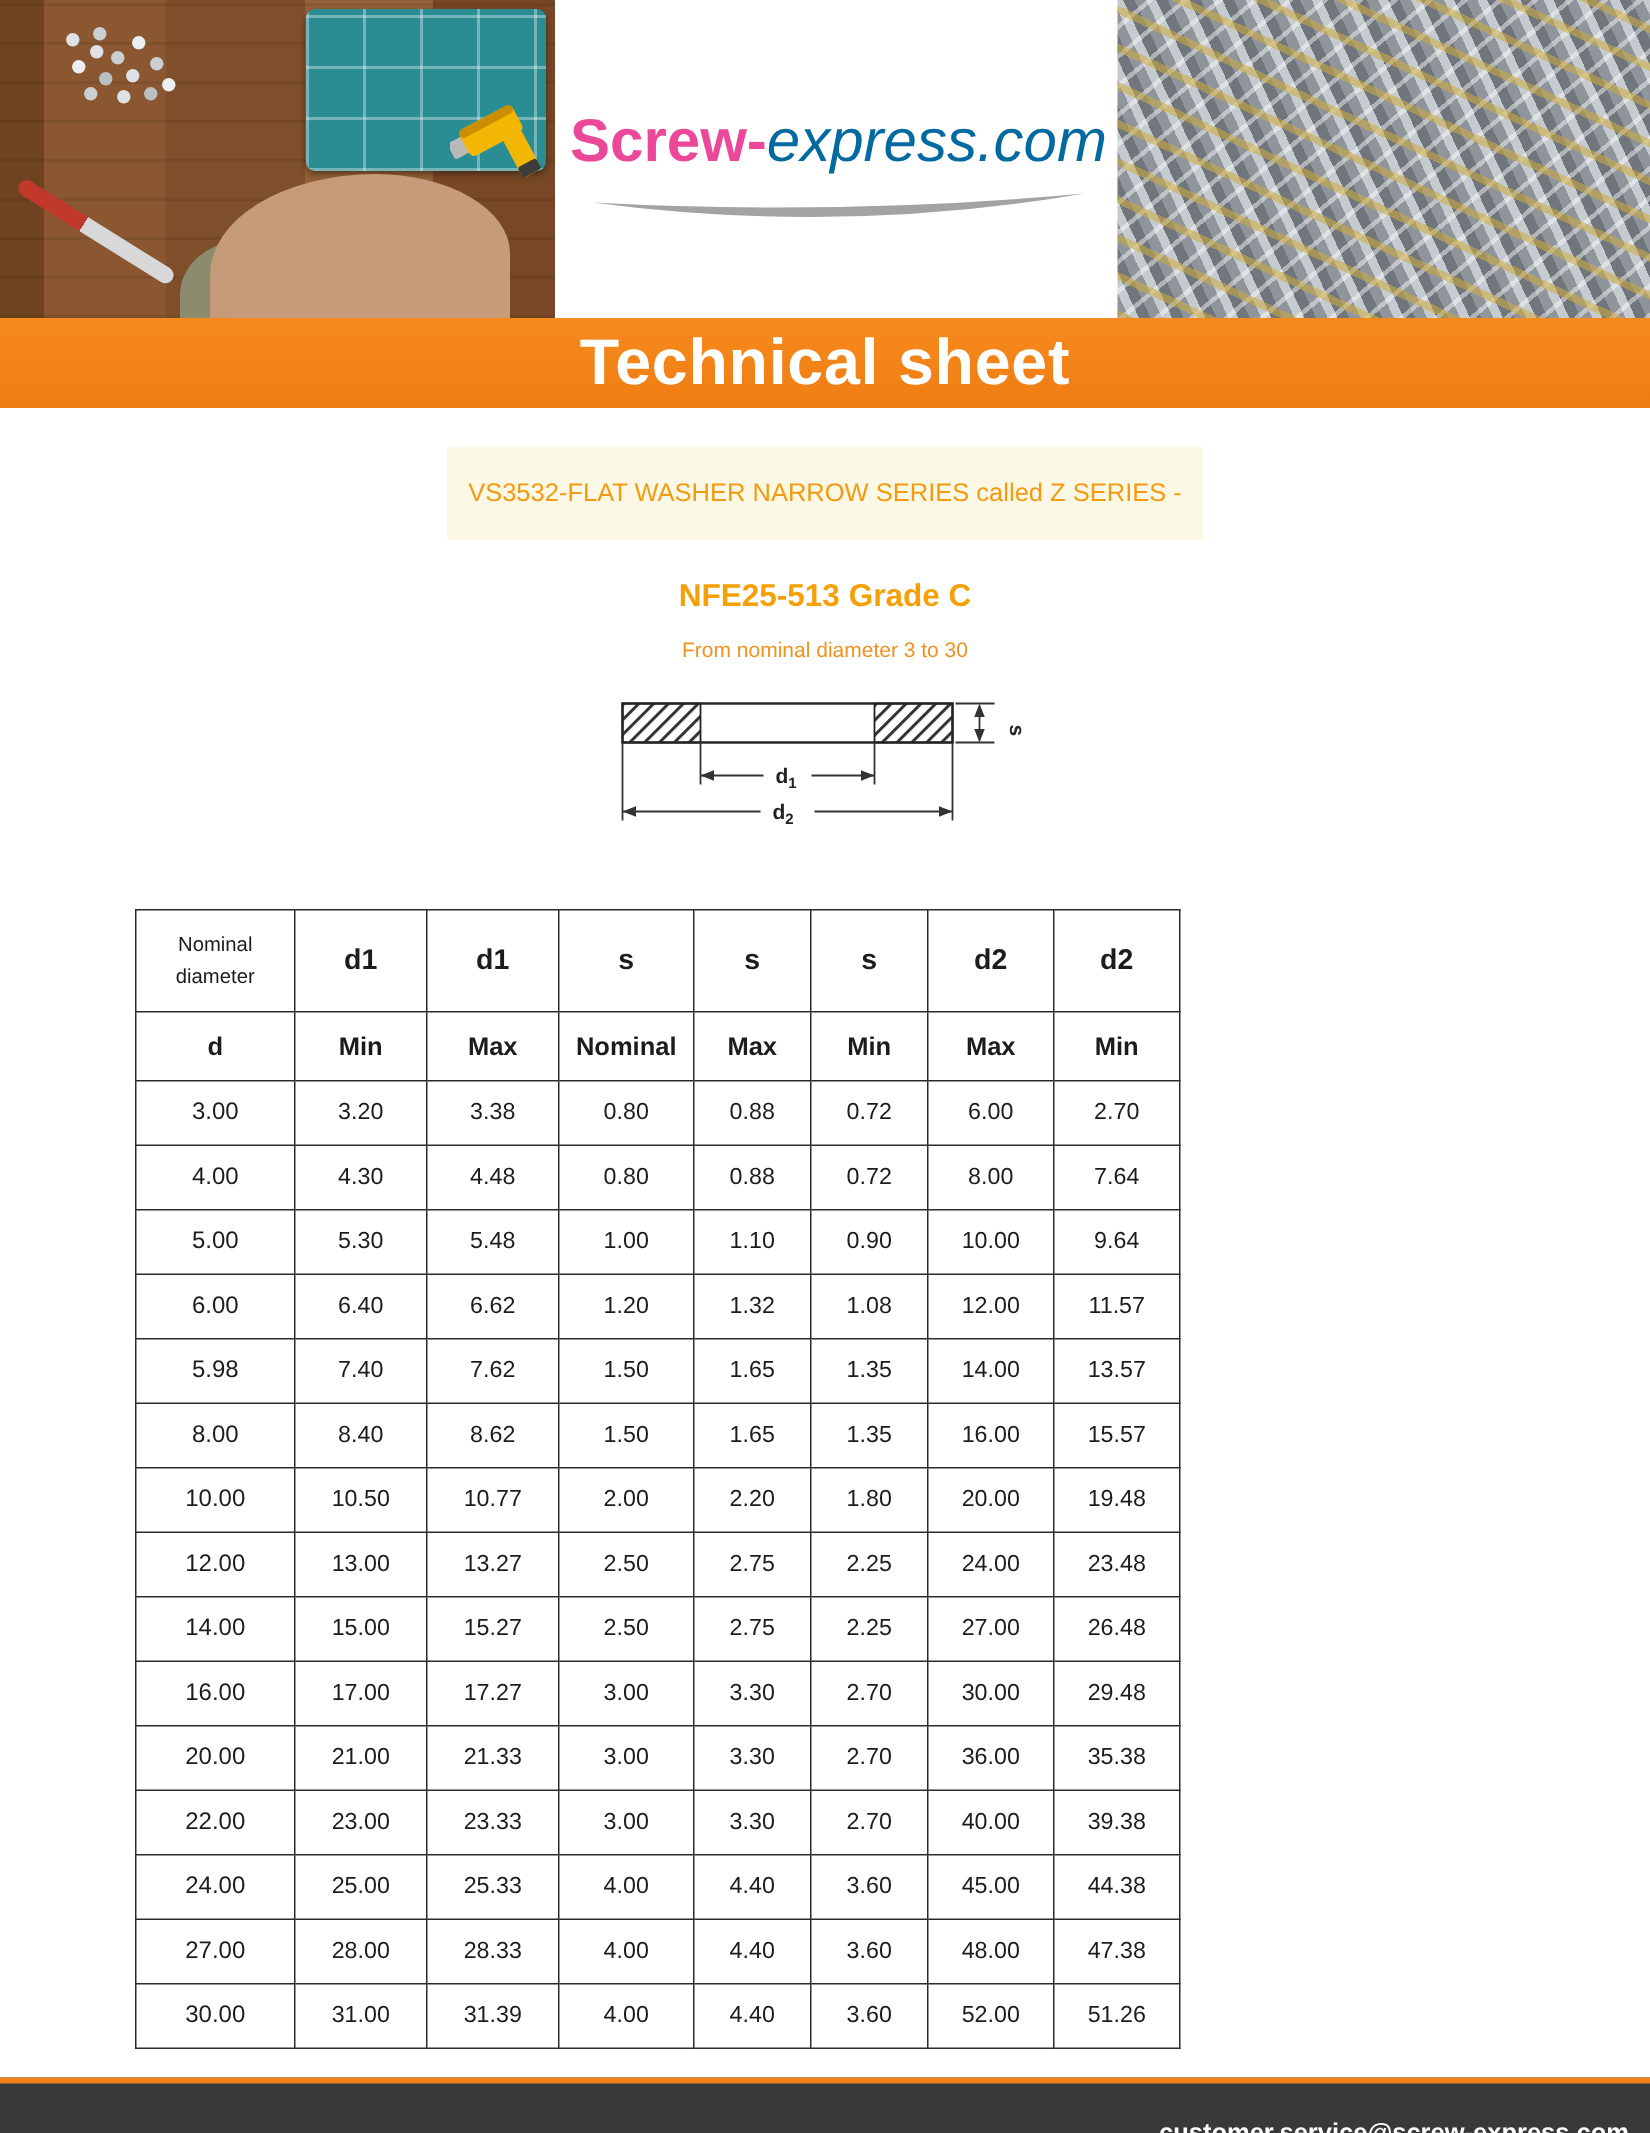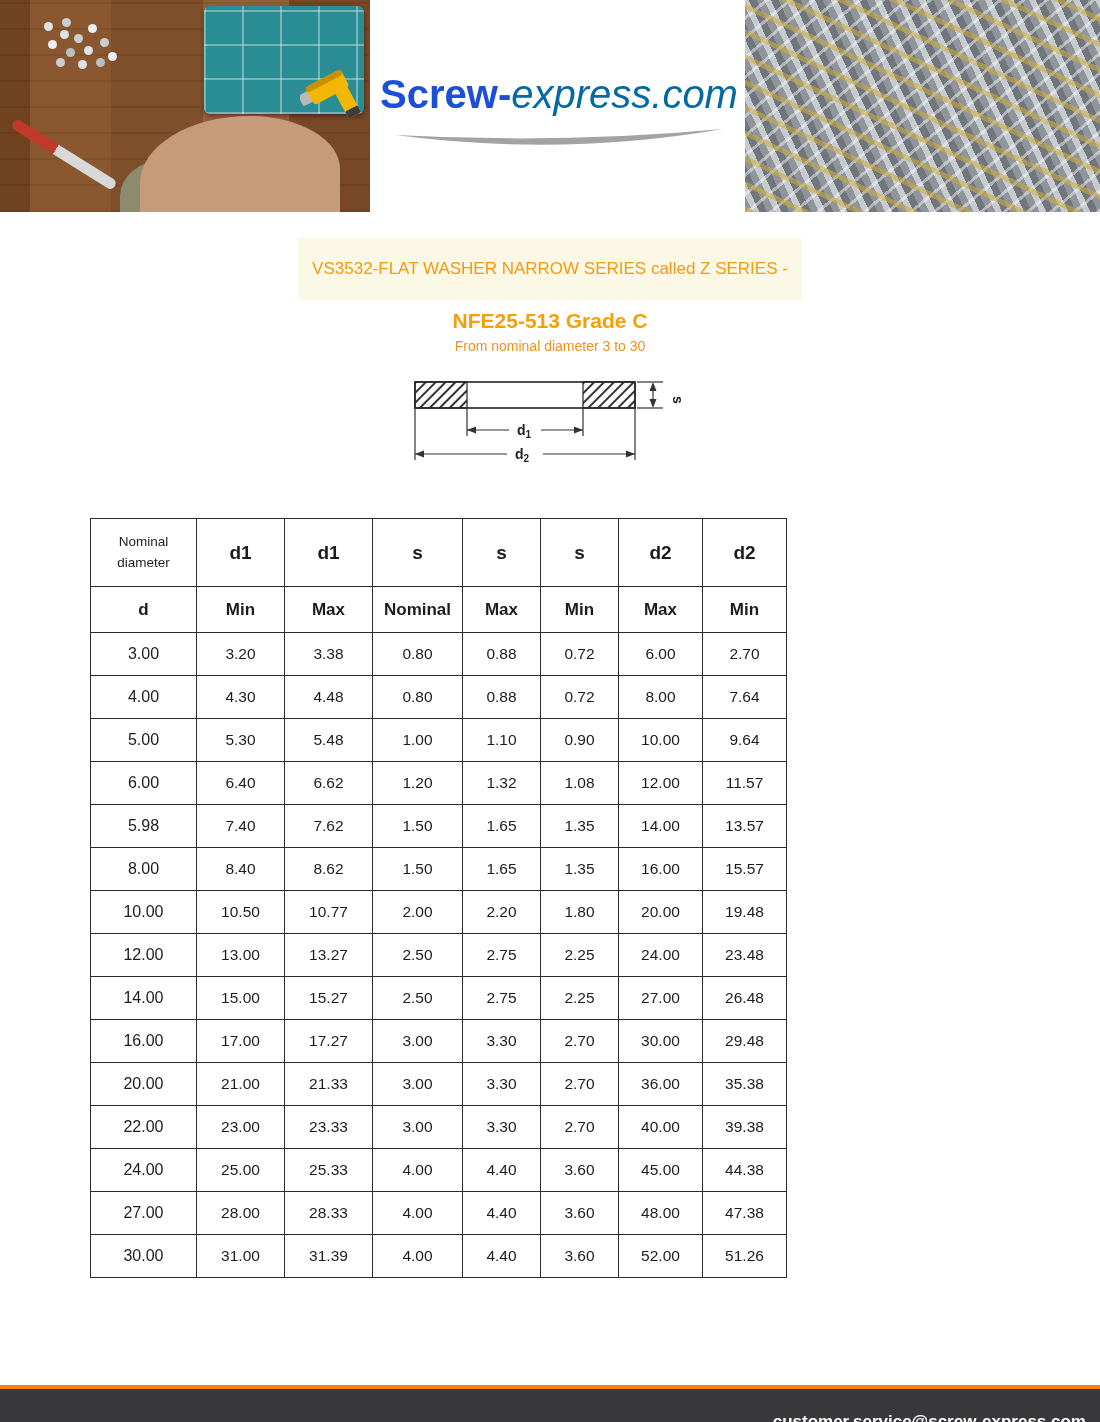--- a/index.html
+++ b/index.html
@@ -34,34 +34,34 @@
   .screwdriver { position:absolute; left:4px; bottom:52px; width:120px; height:11px; border-radius:6px;
     background:linear-gradient(90deg,#c0392b 0 42%, #d8d8d8 42% 100%); transform:rotate(32deg); }
   .photo-right { right:0; width:355px;
     background:
       repeating-linear-gradient(25deg, rgba(206,172,62,.55) 0 5px, transparent 5px 23px),
       repeating-linear-gradient(-40deg, rgba(255,255,255,.45) 0 3px, transparent 3px 15px),
       repeating-linear-gradient(65deg, #8f959b 0 7px, #c6cbd0 7px 13px, #70767c 13px 20px);
   }
   .drill { position:absolute; left:300px; top:52px; width:64px; height:88px; }
   .logo { position:absolute; left:368px; right:350px; top:72px; text-align:center; white-space:nowrap; }
-  .logo-dark { font-weight:bold; font-size:40px; color:#1d4ed8; }
+  .logo-dark { font-weight:bold; font-size:40px; color:#ec4899; }
   .logo-orange { font-weight:normal; font-style:italic; font-size:40px; color:#0369a1; }
   .swoosh { display:block; margin:10px auto 0; }
 
   
   .banner { height:60px; background:linear-gradient(180deg,#f68a1e 0%, #ef7d12 100%);
     display:flex; align-items:center; justify-content:center; }
   .banner h1 { color:#ffffff; font-size:43px; font-weight:bold; letter-spacing:.5px; }
 
   
   .titles { margin-top:26px; text-align:center; }
   .t1 { display:inline-block; background:#fcf8e6; padding:21px 14px; color:#f39a10; font-size:17px; }
-  .t2 { margin-top:9px; color:#f5a009; font-size:21px; font-weight:bold; }
-  .t3 { margin-top:5px; color:#ef9220; font-size:14px; }
+  .t2 { margin-top:26px; color:#f5a009; font-size:21px; font-weight:bold; }
+  .t3 { margin-top:15px; color:#ef9220; font-size:14px; }
 
   
   .diagram { margin-top:18px; text-align:center; }
 
   
   table.spec { margin:30px 0 0 90px; width:696px; border-collapse:collapse; table-layout:fixed; }
   table.spec th, table.spec td { border:1px solid #2b2b2b; text-align:center; vertical-align:middle;
     font-family:"Liberation Sans", sans-serif; }
   table.spec thead tr.h1 th { height:68px; font-size:19px; font-weight:bold; }
   table.spec thead tr.h1 th.nominal-head { font-size:13.5px; font-weight:normal; line-height:1.5; }
@@ -103,20 +103,23 @@
     </div>
 
     <div class="logo">
       <span class="logo-dark">Screw-</span><span class="logo-orange">express.com</span>
       <svg class="swoosh" width="340" height="24" viewBox="0 0 340 24">
         <path d="M6 8 Q172 30 334 2 Q172 17 6 8 Z" fill="#a3a3a3"></path>
       </svg>
     </div>
   </header>
 
+  <div class="banner">
+    <h1>Technical sheet</h1>
+  </div>
 
   <section class="titles">
     <div><span class="t1">VS3532-FLAT WASHER NARROW SERIES called Z SERIES -</span></div>
     <h2 class="t2">NFE25-513 Grade C</h2>
     <div class="t3">From nominal diameter 3 to 30</div>
   </section>
 
   <div class="diagram">
     <svg width="310" height="112" viewBox="0 0 310 112">
       <defs>

